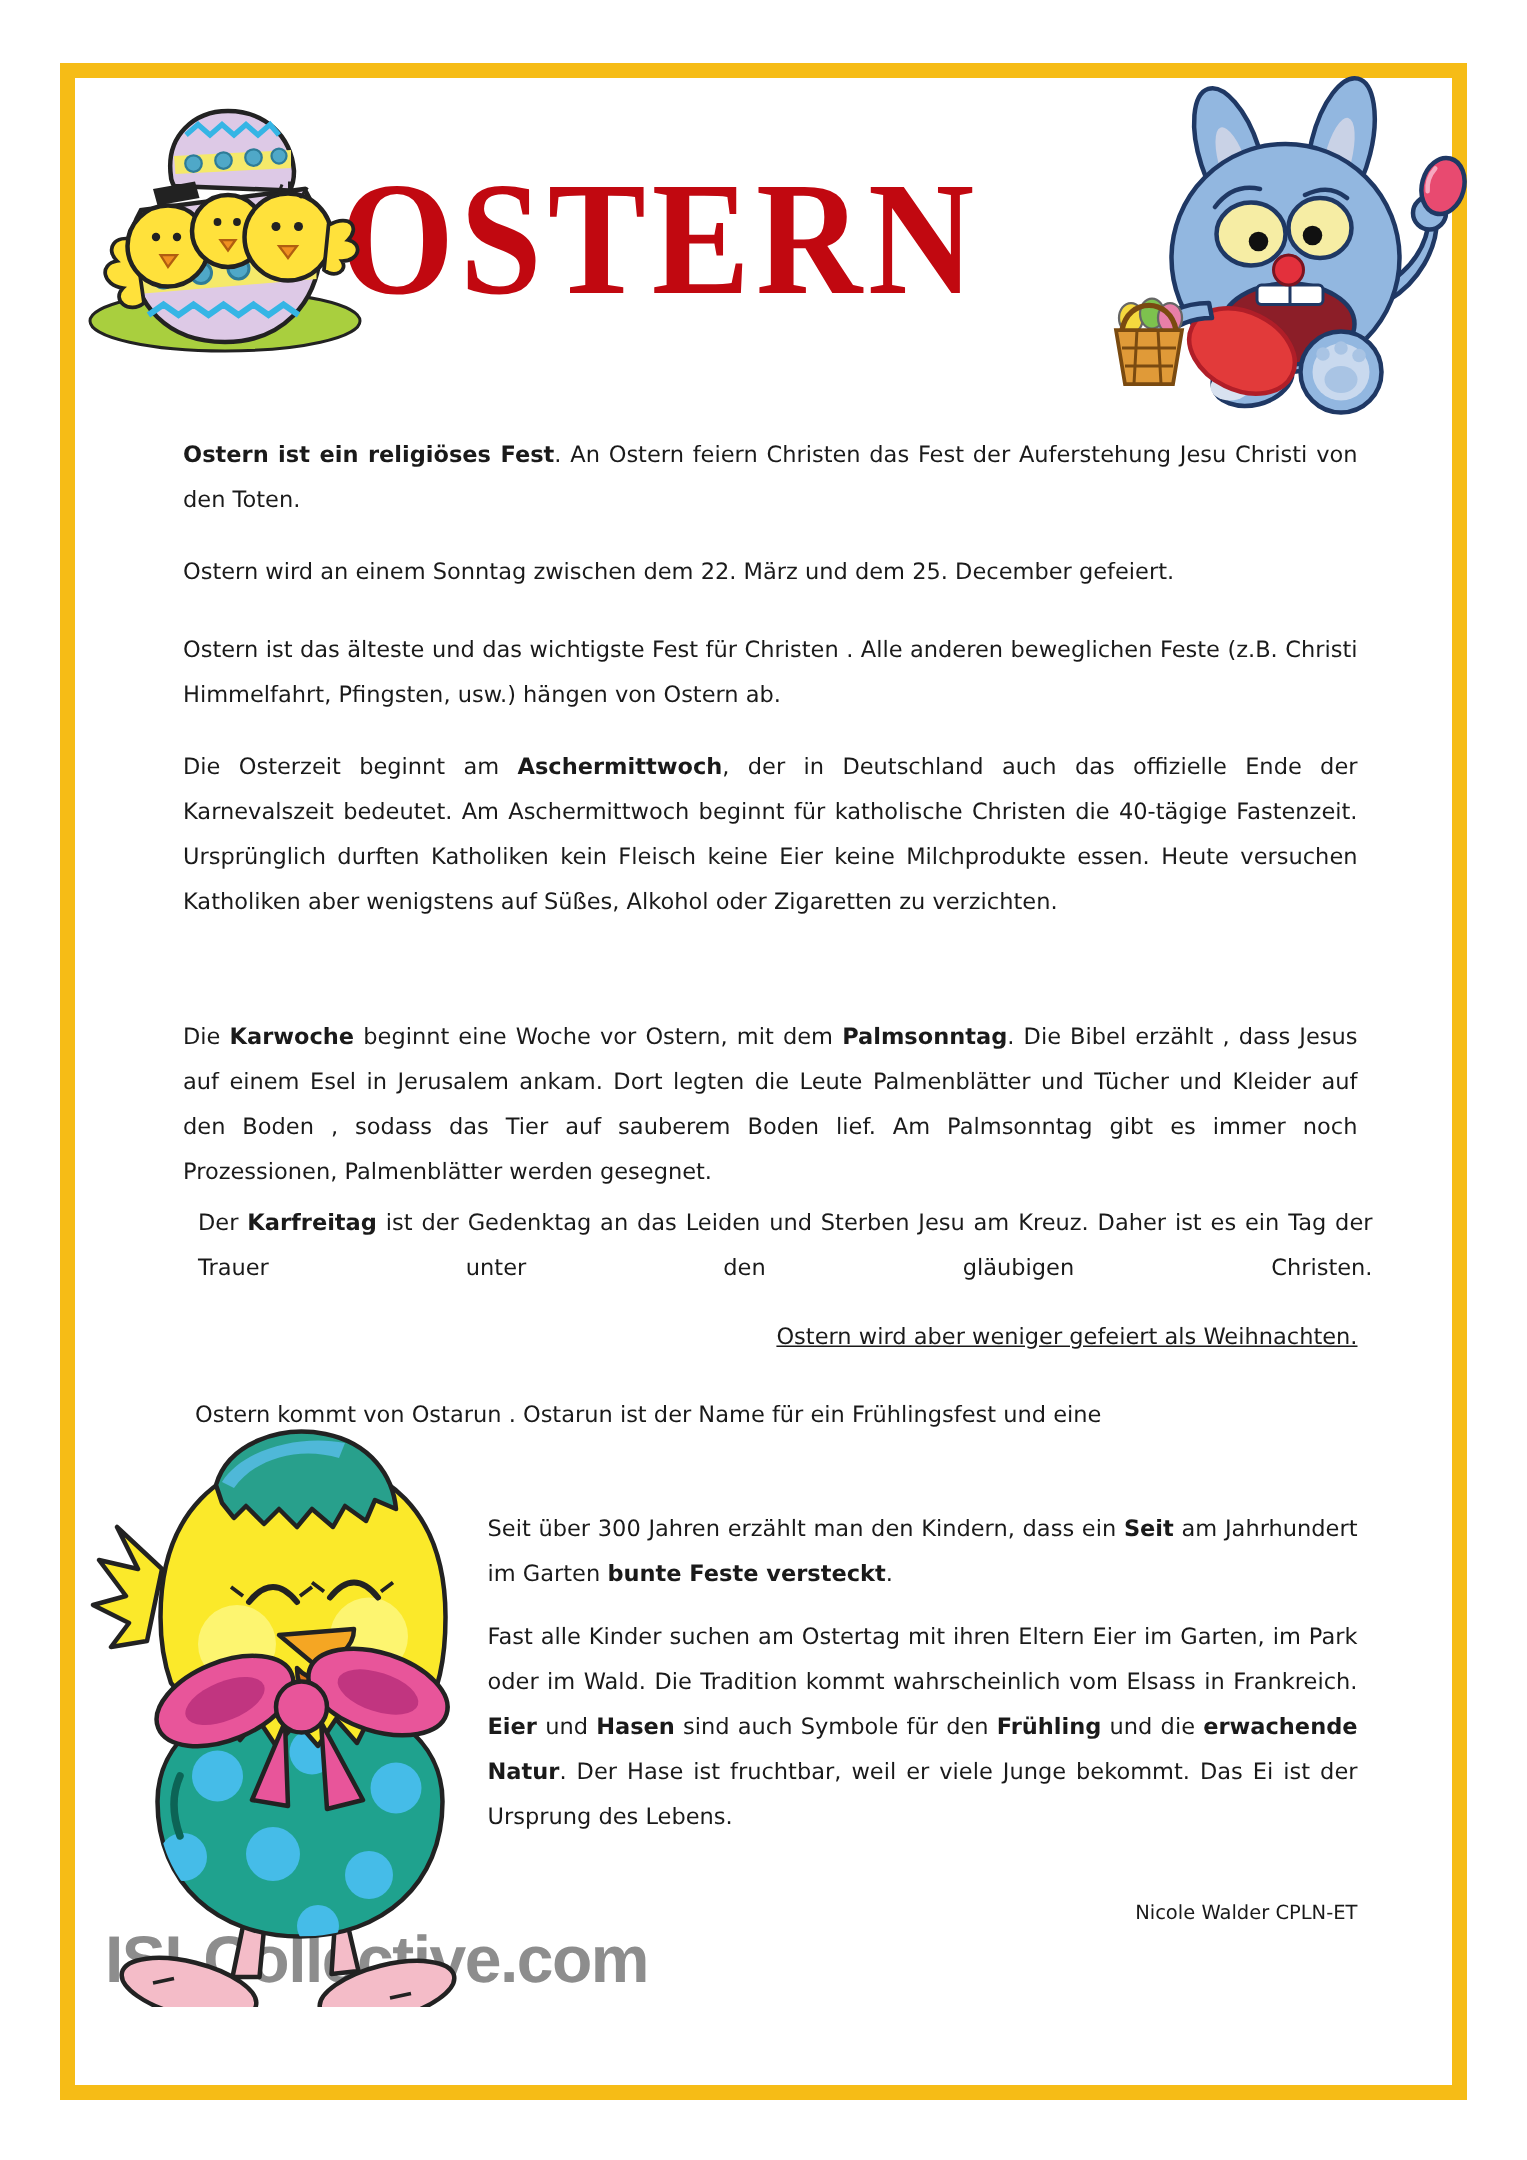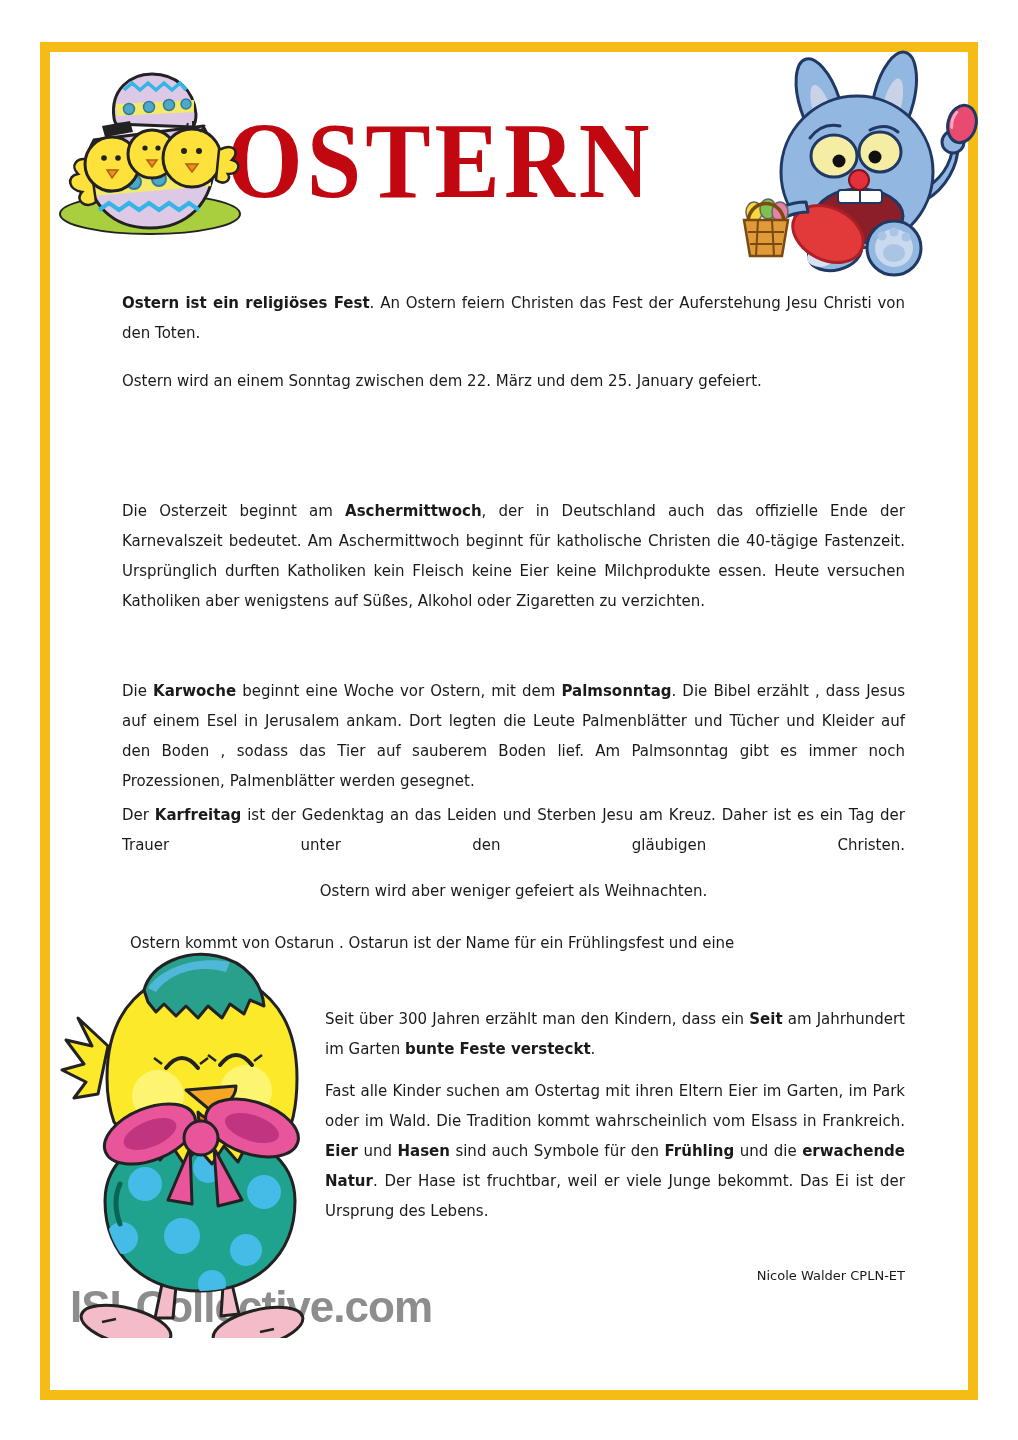--- a/index.html
+++ b/index.html
@@ -7,24 +7,24 @@
        font-family:"DejaVu Sans",sans-serif;color:#1a1a1a;}
   .page{position:absolute;left:0;top:0;width:1018px;height:1440px;}
   .frame{position:absolute;left:40px;top:42px;width:918px;height:1338px;
          border:10px solid #F6BC16;background:#ffffff;}
   .title{position:absolute;left:185px;top:102px;width:510px;text-align:center;
          font-family:"Liberation Serif",serif;font-weight:bold;font-size:98px;
          line-height:1.1;color:#C10810;letter-spacing:4px;
          transform:scaleY(1.1);transform-origin:top center;z-index:2;}
   .para{position:absolute;left:122px;width:783px;font-size:15px;line-height:30px;
         text-align:justify;z-index:2;}
-  .para.left{text-align:center;}
+  .para.left{text-align:right;text-decoration:underline;}
   .para.nowrap{white-space:nowrap;text-align:left;}
   .para.indent{left:325px;width:580px;}
-  .para.stretch-last{text-align-last:justify;}
+  .para.stretch-last{text-align-last:justify;margin-left:10px;}
   .b{font-weight:bold;}
   .signature{position:absolute;left:122px;top:1268px;width:783px;text-align:right;
              font-size:13px;z-index:2;}
   .watermark{position:absolute;left:70px;top:1282px;font-size:44px;font-weight:bold;
              color:#8D8D8D;letter-spacing:-1px;z-index:1;
              font-family:"Liberation Sans",sans-serif;}
   .art{position:absolute;z-index:3;}
   #egg-chicks{left:52px;top:64px;width:195px;height:175px;}
   #bunny{left:740px;top:50px;width:238px;height:232px;}
   #chick{left:50px;top:946px;width:282px;height:392px;}
@@ -111,21 +111,22 @@
     <path d="M8,170 C12,148 40,148 44,170" fill="none" stroke="#7A4A10" stroke-width="3.5"></path>
     <circle cx="154" cy="198" r="27" fill="#92B7E0" stroke="#1F3864" stroke-width="3"></circle>
     <circle cx="154" cy="198" r="19" fill="#C9D9EE"></circle>
     <circle cx="142" cy="186" r="4.5" fill="#A9C4E4"></circle>
     <circle cx="154" cy="182" r="4.5" fill="#A9C4E4"></circle>
     <circle cx="166" cy="187" r="4.5" fill="#A9C4E4"></circle>
     <ellipse cx="154" cy="203" rx="11" ry="9" fill="#A9C4E4"></ellipse>
   </svg>
 
   <div class="para" style="top:288px"><span class="b">Ostern ist ein religiöses Fest</span><span>. An Ostern feiern Christen das Fest der Auferstehung Jesu Christi von den Toten.</span></div>
-  <div class="para nowrap" style="top:366px"><span>Ostern wird an einem Sonntag zwischen dem 22. März und dem 25. January gefeiert.</span></div>
+  <div class="para nowrap" style="top:366px"><span>Ostern wird an einem Sonntag zwischen dem 22. März und dem 25. December gefeiert.</span></div>
+  <div class="para" style="top:418px"><span>Ostern ist  das älteste  und  das wichtigste Fest für Christen . Alle anderen beweglichen Feste (z.B. Christi Himmelfahrt, Pfingsten, usw.) hängen  von Ostern ab.</span></div>
   <div class="para" style="top:496px"><span>Die Osterzeit beginnt am </span><span class="b">Aschermittwoch</span><span>, der in Deutschland auch das offizielle Ende der Karnevalszeit bedeutet. Am Aschermittwoch beginnt für katholische Christen die 40-tägige Fastenzeit. Ursprünglich durften Katholiken kein Fleisch keine Eier  keine Milchprodukte essen. Heute versuchen Katholiken aber wenigstens auf Süßes, Alkohol oder Zigaretten zu verzichten.</span></div>
   <div class="para" style="top:676px"><span>Die </span><span class="b">Karwoche</span><span> beginnt eine Woche vor Ostern, mit dem </span><span class="b">Palmsonntag</span><span>. Die Bibel erzählt , dass  Jesus  auf einem Esel in Jerusalem ankam. Dort legten die Leute Palmenblätter und Tücher und Kleider auf den Boden , sodass das Tier auf sauberem Boden lief. Am Palmsonntag gibt es immer noch  Prozessionen, Palmenblätter werden gesegnet.</span></div>
   <div class="para stretch-last" style="top:800px"><span>Der </span><span class="b">Karfreitag</span><span> ist der Gedenktag an das Leiden und Sterben Jesu am Kreuz. Daher ist es ein Tag der Trauer unter den gläubigen Christen.</span></div>
   <div class="para left" style="top:876px"><span>Ostern wird aber weniger gefeiert als Weihnachten.</span></div>
   <div class="para nowrap" style="top:928px;left:130px"><span>Ostern  kommt von  Ostarun . Ostarun ist der Name für ein  Frühlingsfest und eine</span></div>
   <div class="para indent" style="top:1004px"><span>Seit über 300 Jahren erzählt man den Kindern, dass ein </span><span class="b">Seit</span><span> am Jahrhundert im Garten </span><span class="b">bunte Feste versteckt</span><span>.</span></div>
   <div class="para indent" style="top:1076px"><span>Fast alle Kinder suchen am Ostertag mit ihren Eltern Eier im Garten, im Park oder im Wald. Die Tradition  kommt wahrscheinlich vom Elsass in Frankreich. </span><span class="b">Eier</span><span> und </span><span class="b">Hasen</span><span> sind auch Symbole für den </span><span class="b">Frühling</span><span> und die </span><span class="b">erwachende Natur</span><span>. Der Hase ist  fruchtbar, weil er viele Junge bekommt. Das Ei ist der Ursprung des Lebens.</span></div>
   <div class="signature">Nicole Walder CPLN-ET</div>
 
   <svg id="chick" class="art" viewBox="0 0 282 392">

